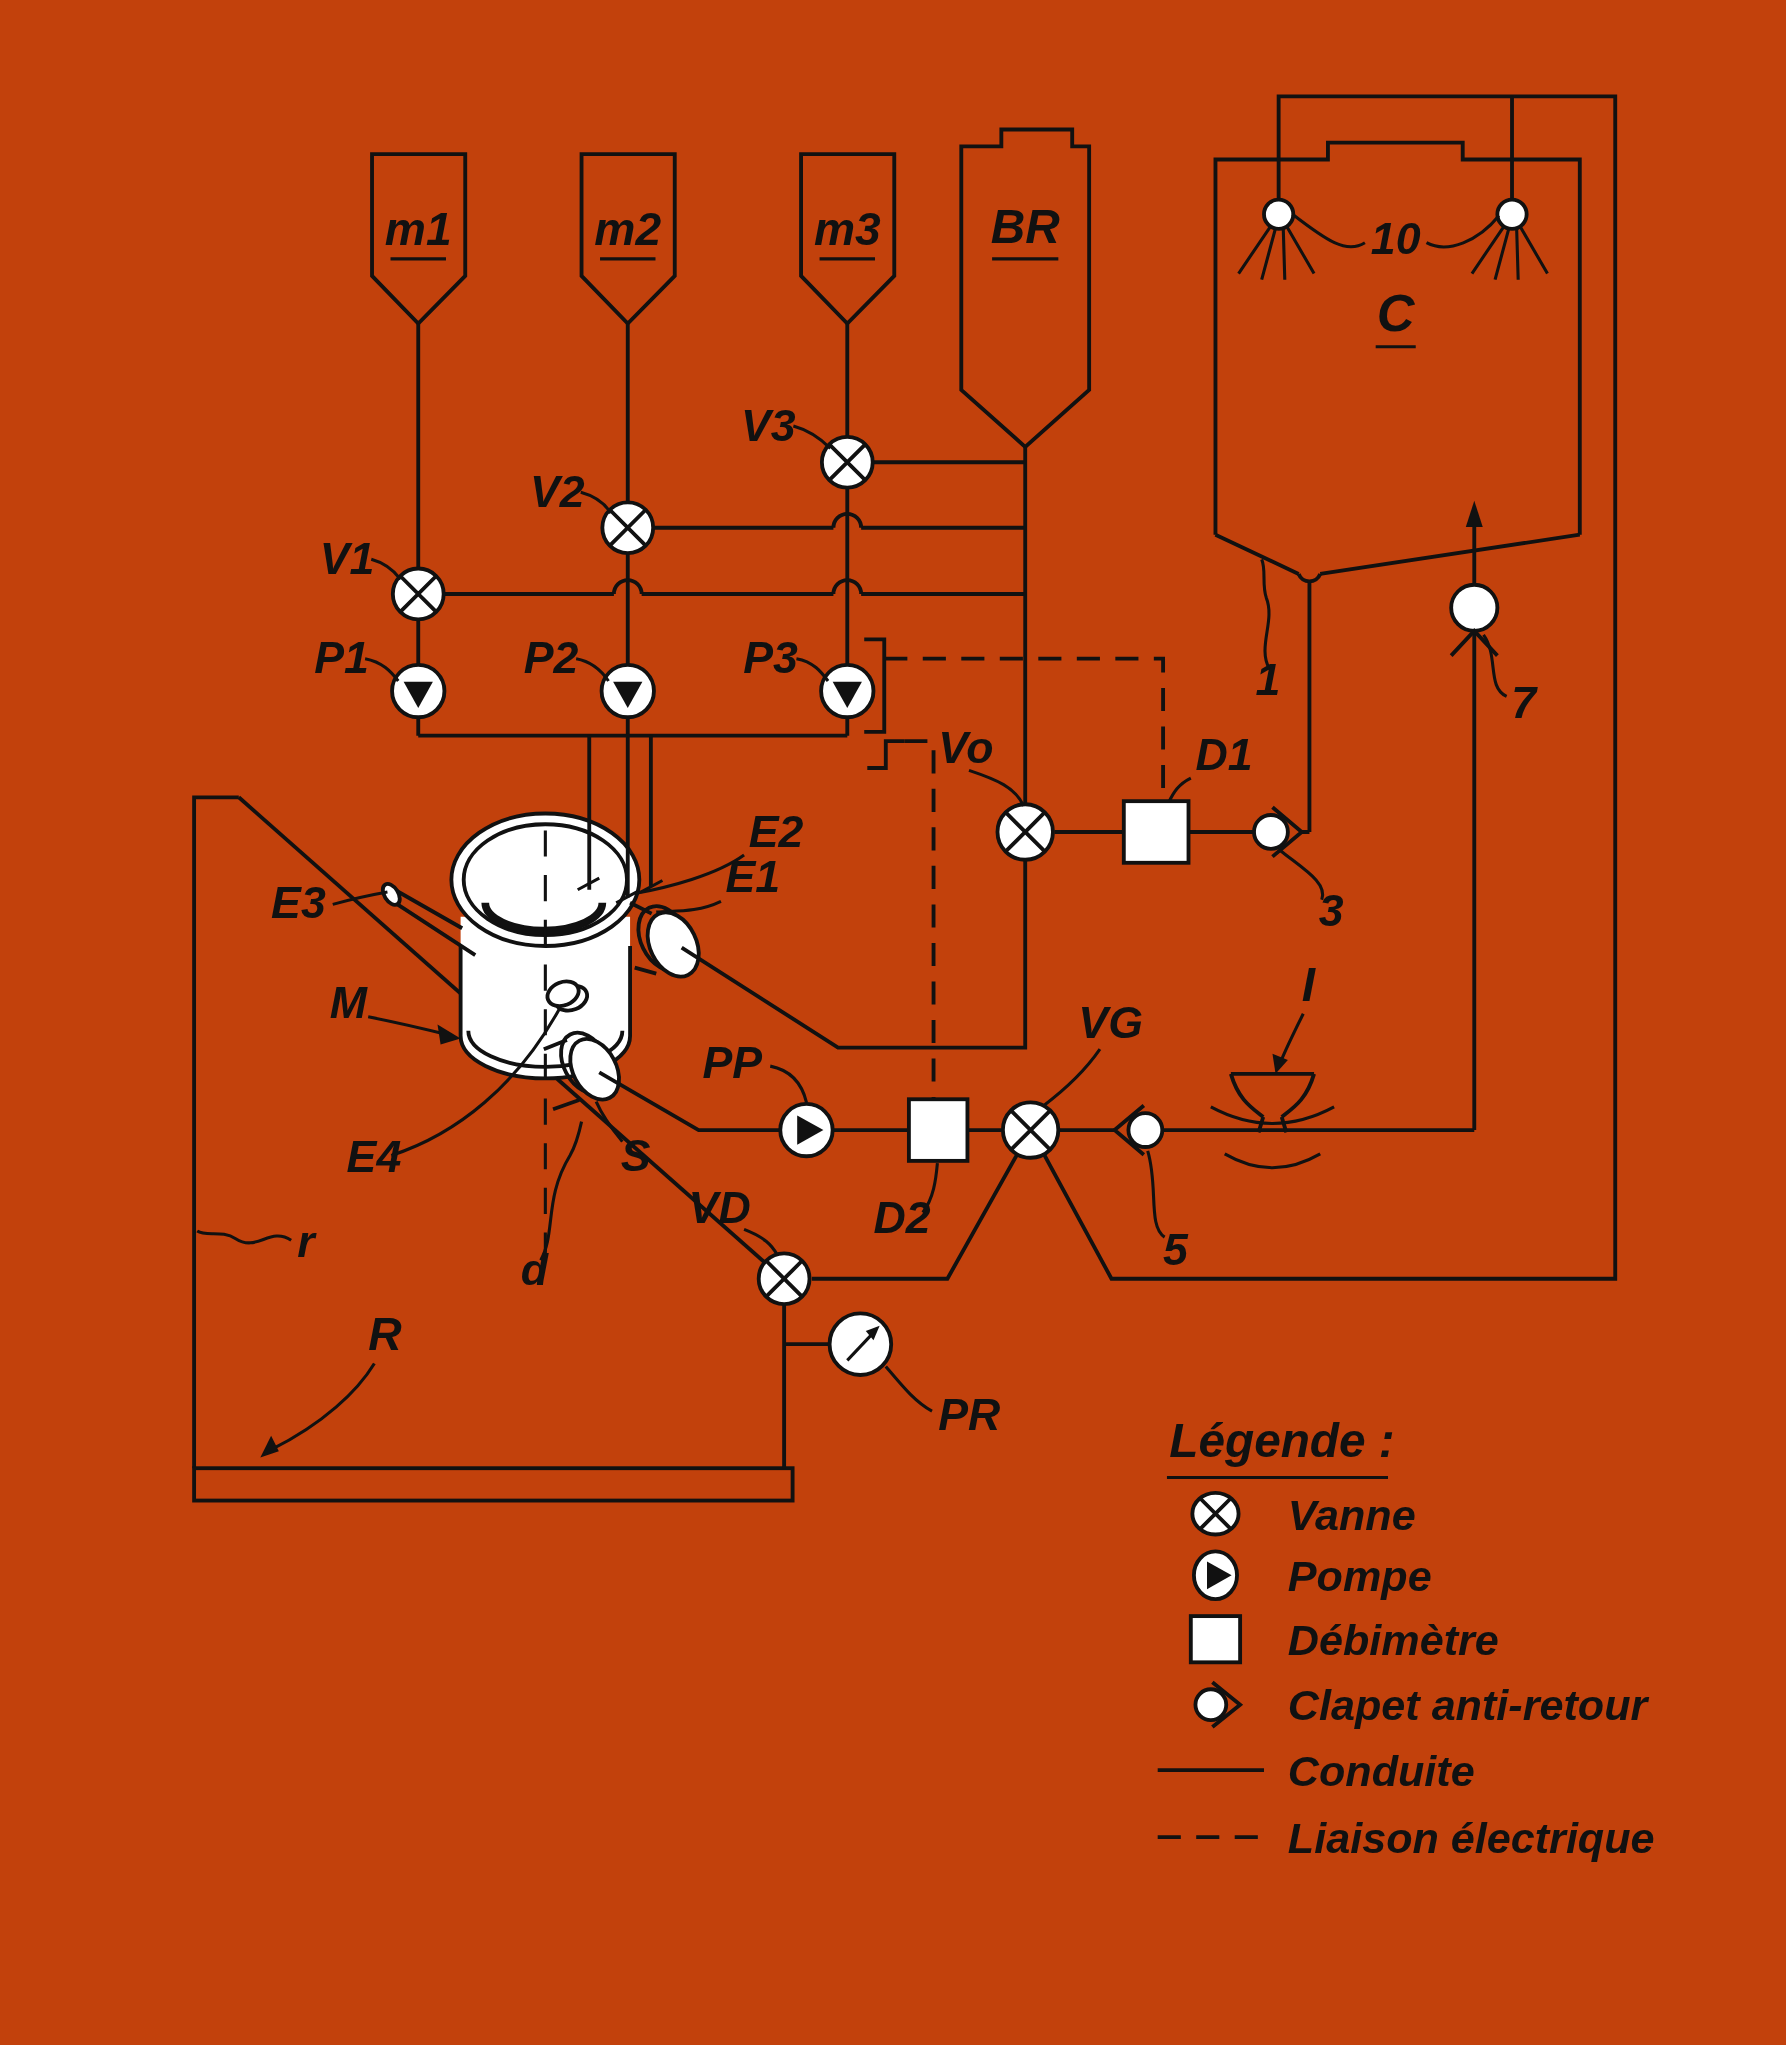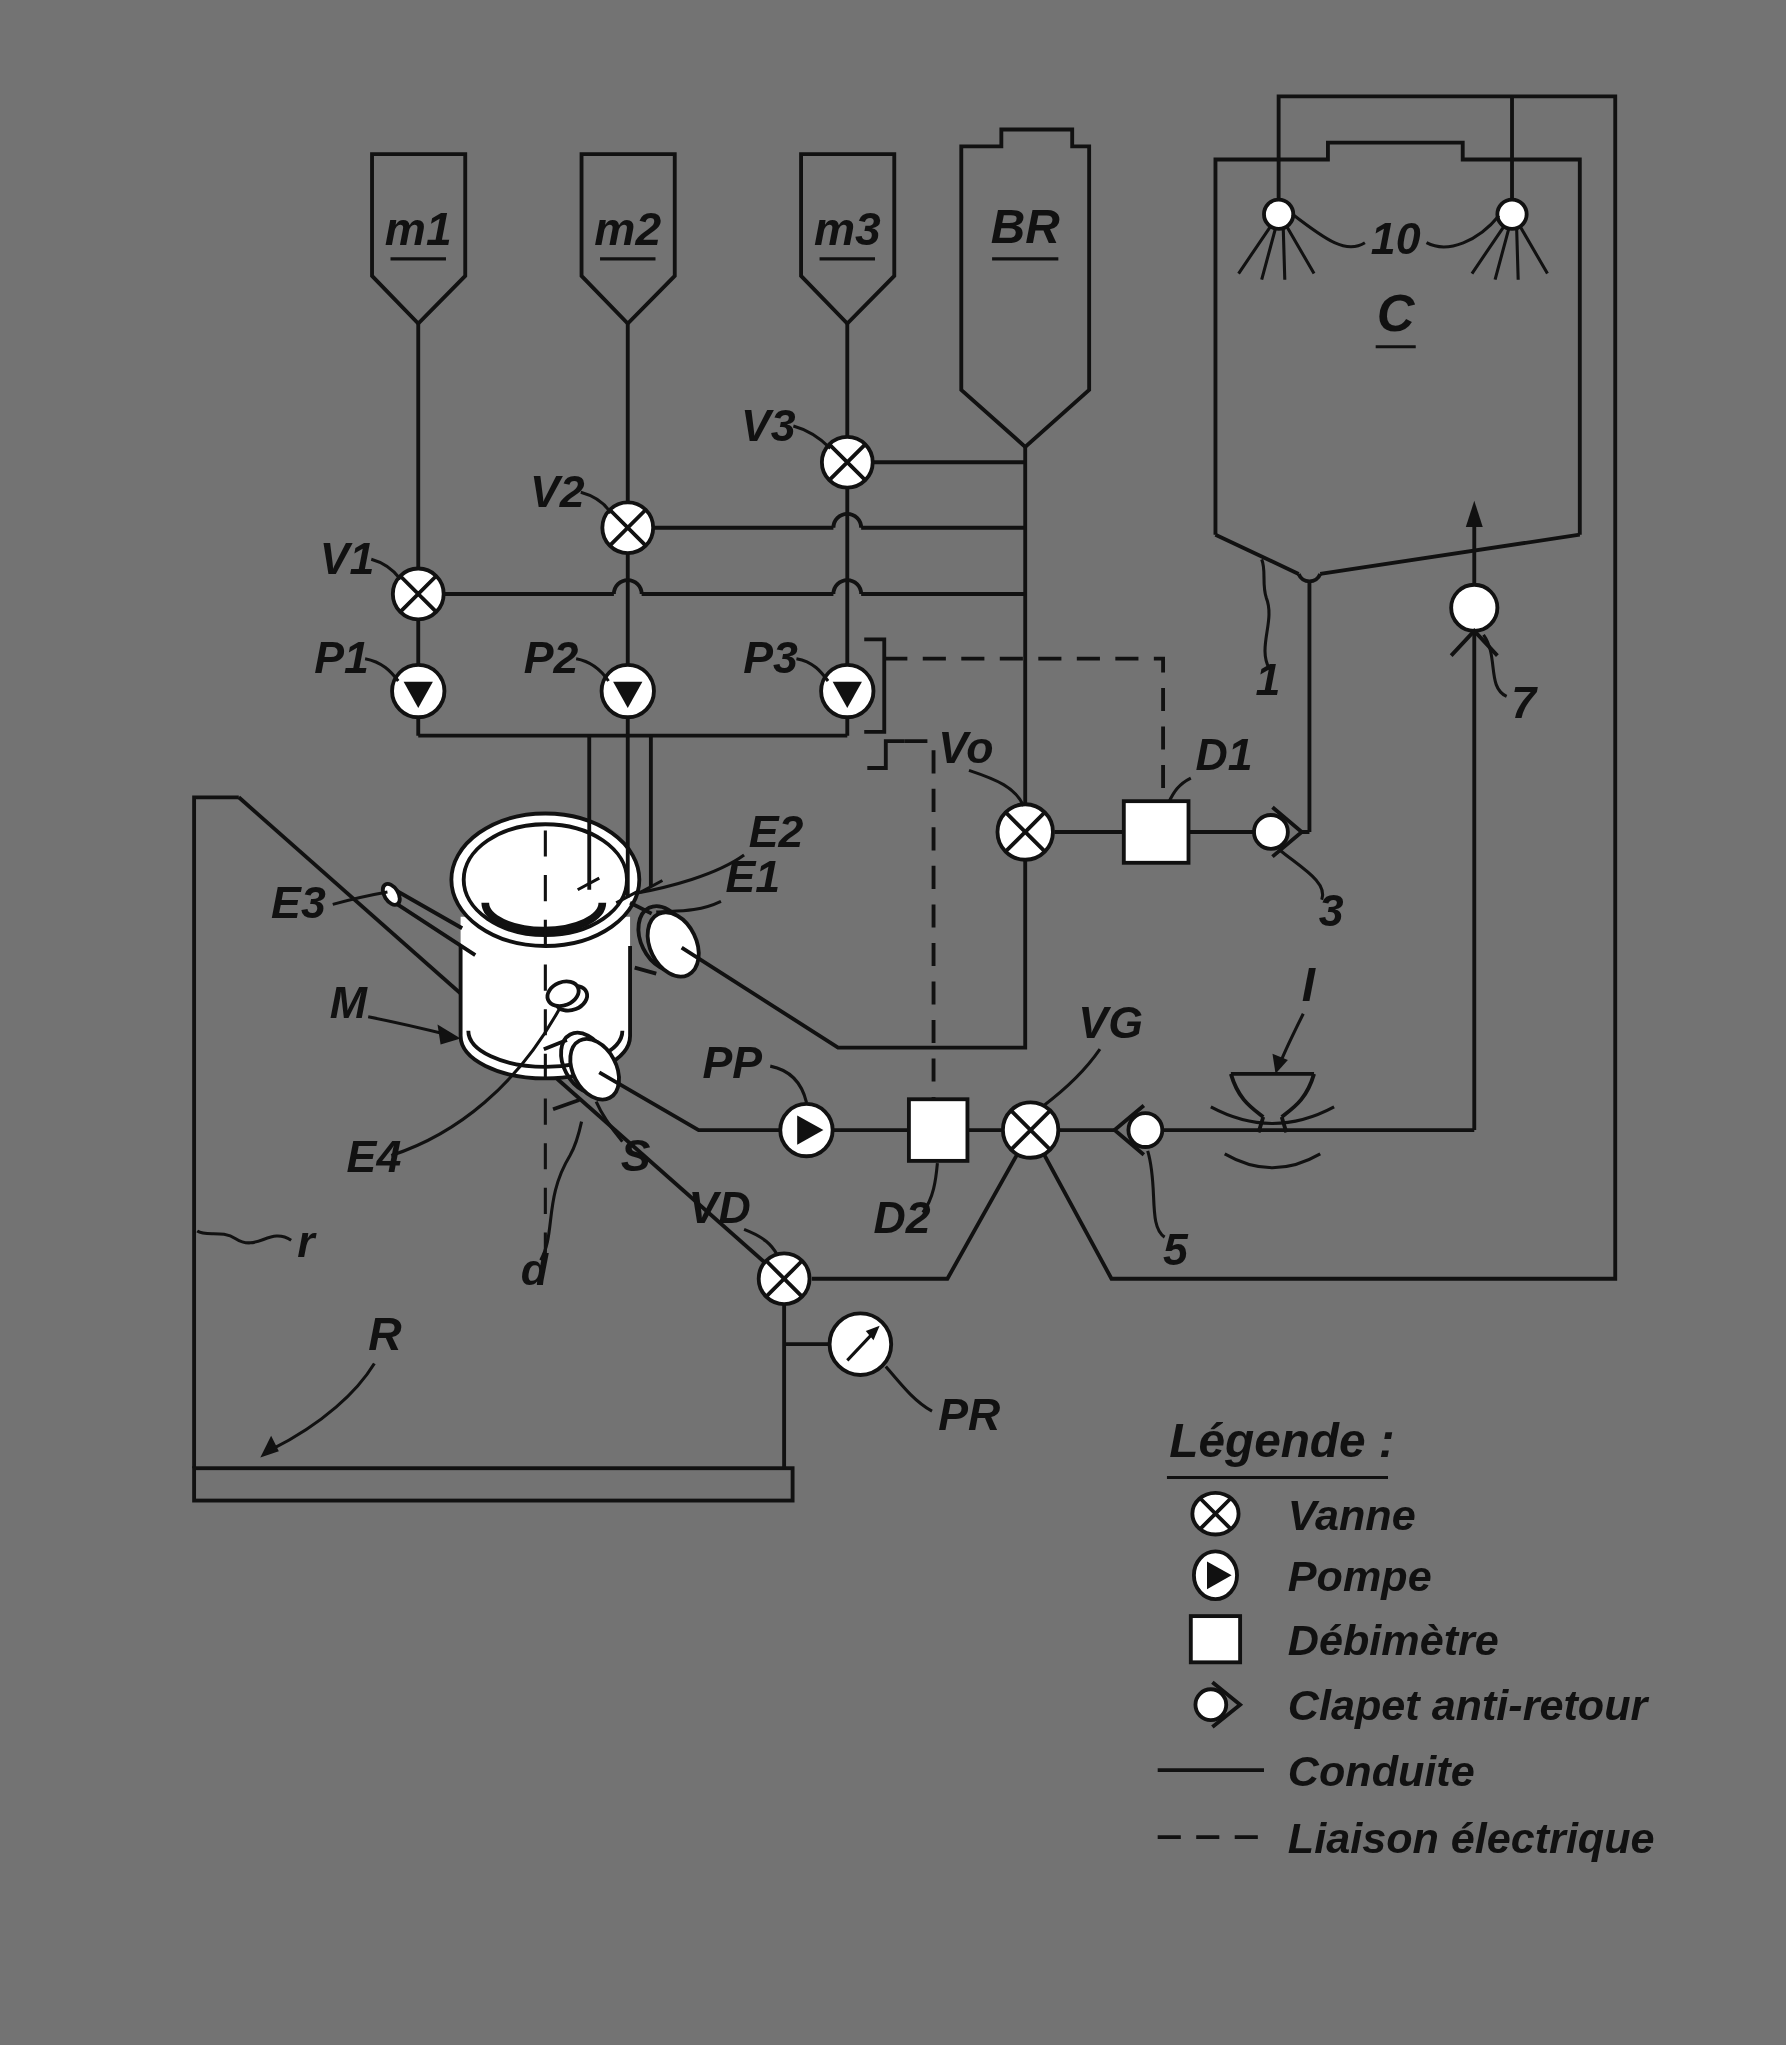--- a/index.html
+++ b/index.html
@@ -1,16 +1,16 @@
 <!DOCTYPE html>
 <html style="font-size:12.3px"><head>
 <meta charset="utf-8">
 <style>
   html,body{margin:0;padding:0;background:#fff;}
-  .page{width:1787px;height:2046px;background:#737373;position:relative;font-family:"Liberation Sans",sans-serif;}
+  .page{width:1787px;height:2046px;background:#c2410c;position:relative;font-family:"Liberation Sans",sans-serif;}
   svg{display:block;}
   .lbl{font-family:"Liberation Sans",sans-serif;font-style:italic;font-weight:bold;fill:#111;}
   .pipe{stroke:#111;stroke-width:5;fill:none;}
   .thin{stroke:#111;stroke-width:4;fill:none;}
   .sym{stroke:#111;stroke-width:5;fill:#fff;}
   .symline{stroke:#111;stroke-width:5;fill:none;}
   .dash{stroke:#111;stroke-width:5;fill:none;stroke-dasharray:30 20;}
   .fillb{fill:#111;stroke:none;}
   .white{fill:#fff;stroke:none;}
 </style>

